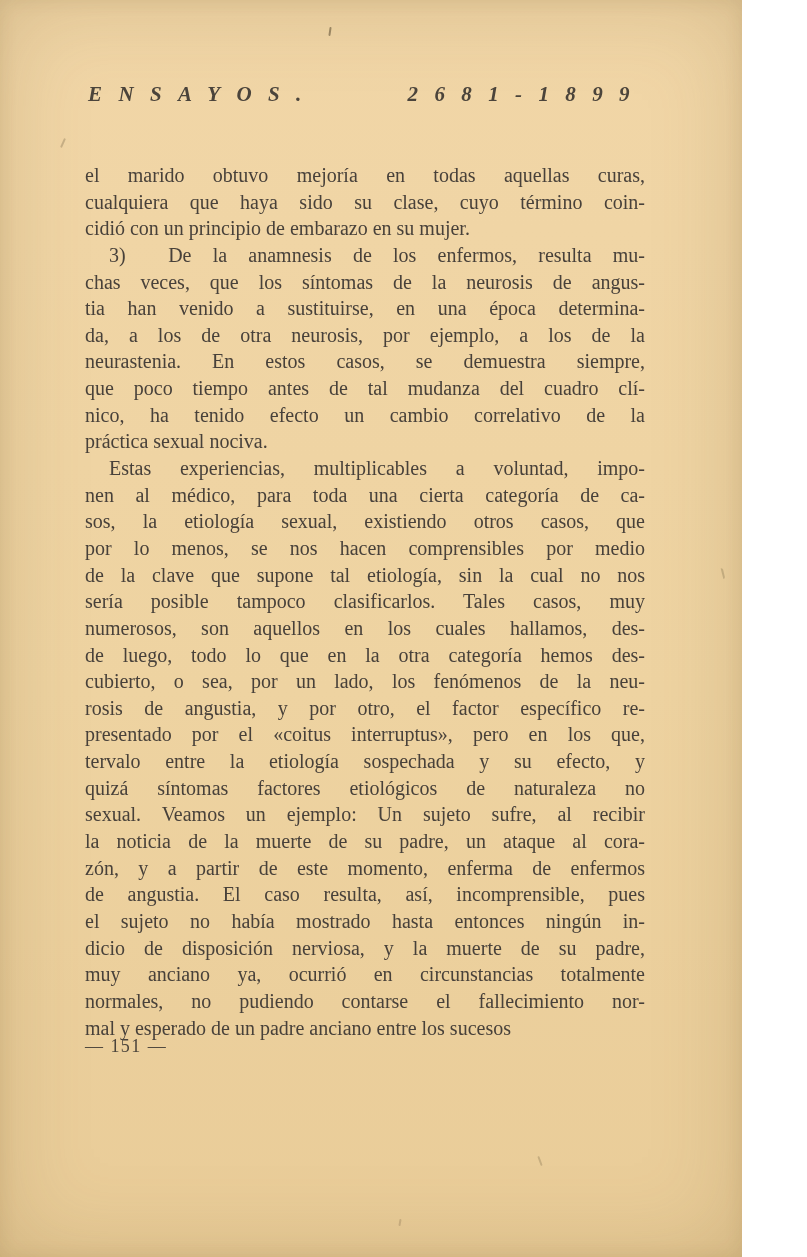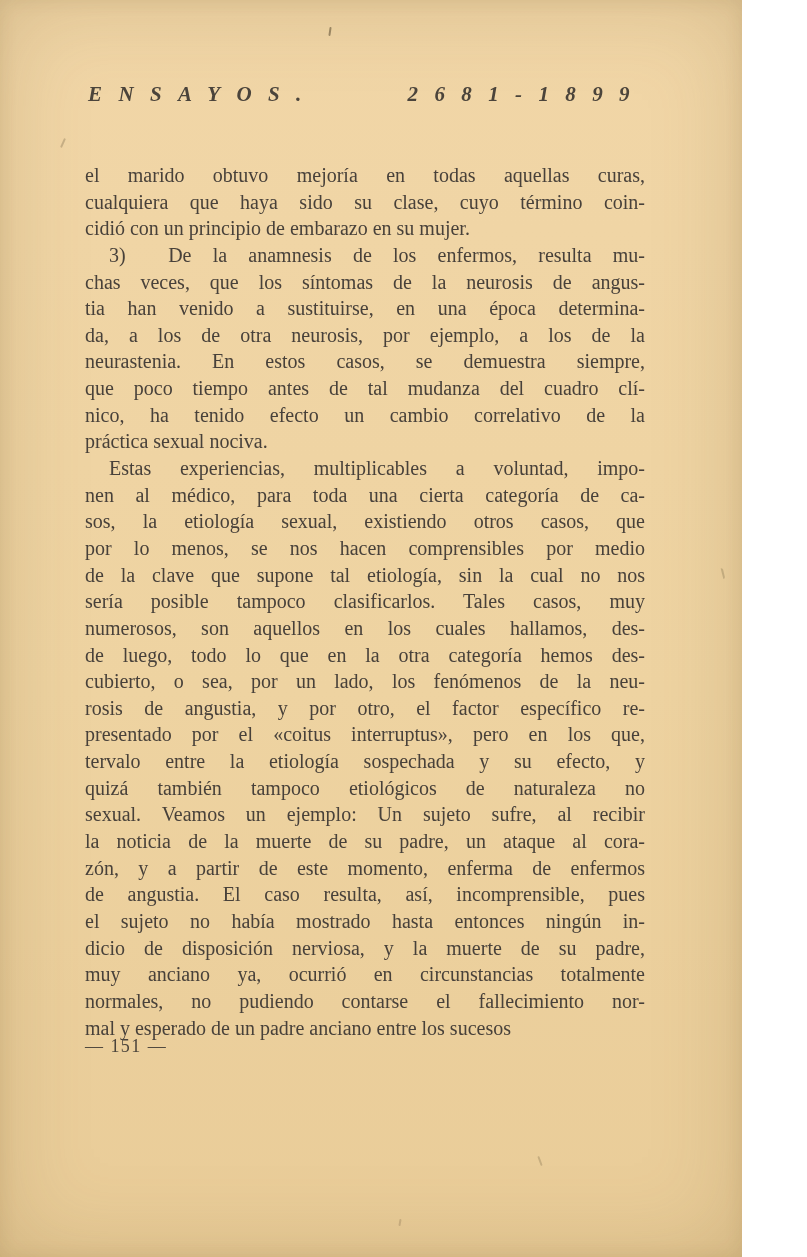--- a/index.html
+++ b/index.html
@@ -93,21 +93,21 @@
         <div class="line just">sos, la etiología sexual, existiendo otros casos, que</div>
         <div class="line just">por lo menos, se nos hacen comprensibles por medio</div>
         <div class="line just">de la clave que supone tal etiología, sin la cual no nos</div>
         <div class="line just">sería posible tampoco clasificarlos. Tales casos, muy</div>
         <div class="line just">numerosos, son aquellos en los cuales hallamos, des-</div>
         <div class="line just">de luego, todo lo que en la otra categoría hemos des-</div>
         <div class="line just">cubierto, o sea, por un lado, los fenómenos de la neu-</div>
         <div class="line just">rosis de angustia, y por otro, el factor específico re-</div>
         <div class="line just">presentado por el «coitus interruptus», pero en los que,</div>
         <div class="line just">tervalo entre la etiología sospechada y su efecto, y</div>
-        <div class="line just">quizá también tampoco etiológicos de naturaleza no</div>
+        <div class="line just">quizá síntomas factores etiológicos de naturaleza no</div>
         <div class="line just">sexual. Veamos un ejemplo: Un sujeto sufre, al recibir</div>
         <div class="line just">la noticia de la muerte de su padre, un ataque al cora-</div>
         <div class="line just">zón, y a partir de este momento, enferma de enfermos</div>
         <div class="line just">de angustia. El caso resulta, así, incomprensible, pues</div>
         <div class="line just">el sujeto no había mostrado hasta entonces ningún in-</div>
         <div class="line just">dicio de disposición nerviosa, y la muerte de su padre,</div>
         <div class="line just">muy anciano ya, ocurrió en circunstancias totalmente</div>
         <div class="line just">normales, no pudiendo contarse el fallecimiento nor-</div>
         <div class="line">mal y esperado de un padre anciano entre los sucesos</div>
       </div>

